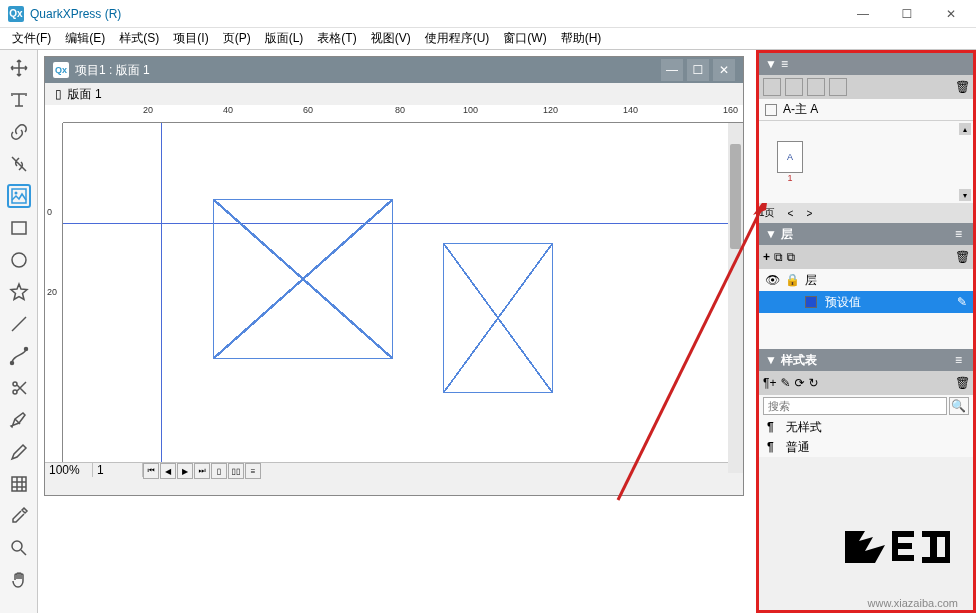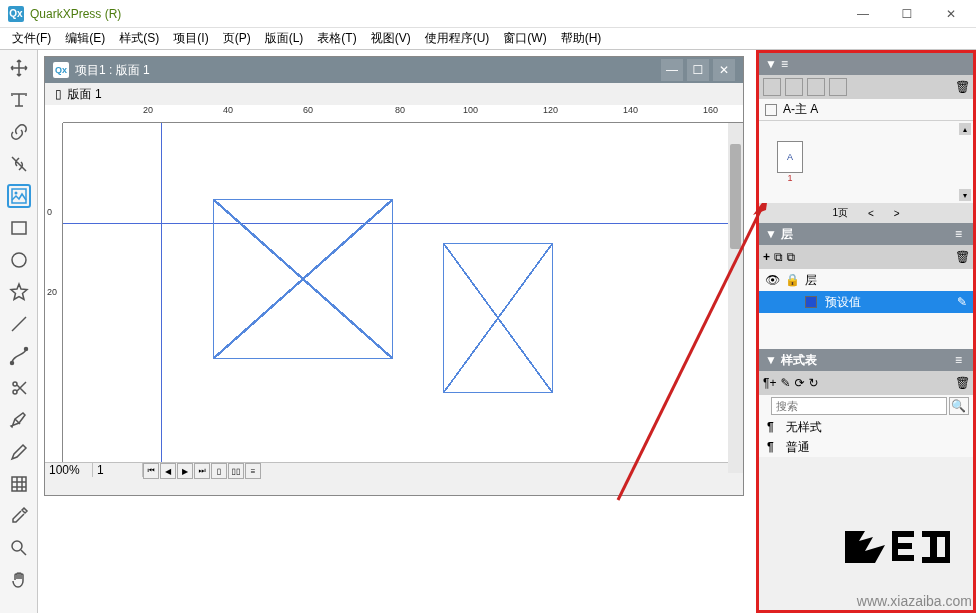--- a/index.html
+++ b/index.html
@@ -1,19 +1,19 @@
 <!DOCTYPE html>
 <html><head>
 <meta charset="utf-8">
 <style>
 * { margin: 0; padding: 0; box-sizing: border-box; font-family: "Microsoft YaHei", Arial, sans-serif; }
 body { width: 976px; height: 613px; background: #fff; overflow: hidden; position: relative; font-size: 12px; }
 .titlebar { height: 28px; display: flex; align-items: center; padding: 0 8px; border-bottom: 1px solid #e0e0e0; }
 .titlebar .logo { width: 16px; height: 16px; background: #3399cc; border-radius: 2px; margin-right: 6px; display: flex; align-items: center; justify-content: center; color: #fff; font-size: 10px; font-weight: bold; }
-.titlebar .title { flex: 1; color: #4d7c0f; }
+.titlebar .title { flex: 1; color: #0369a1; }
 .winbtns { display: flex; gap: 10px; }
 .winbtn { width: 34px; height: 20px; display: flex; align-items: center; justify-content: center; color: #555; }
 .menubar { height: 22px; display: flex; align-items: center; padding: 0 6px; border-bottom: 1px solid #c8c8c8; gap: 2px; }
 .menubar span { padding: 0 6px; }
 .main { display: flex; height: 563px; }
 .ltoolbar { width: 38px; background: #f5f5f5; border-right: 1px solid #c8c8c8; display: flex; flex-direction: column; align-items: center; padding-top: 6px; gap: 8px; }
 .tbtn { width: 24px; height: 24px; display: flex; align-items: center; justify-content: center; color: #555; }
 .tbtn.selected { border: 2px solid #3399dd; border-radius: 3px; }
 .tbtn svg { width: 20px; height: 20px; stroke: #555; fill: none; stroke-width: 1.5; }
 .center { flex: 1; position: relative; background: #fff; }
@@ -51,36 +51,36 @@
 .ptools .ib { width: 18px; height: 18px; border: 1px solid #999; }
 .ptools .fill { flex: 1; }
 .ptools .trash { width: 14px; height: 14px; }
 .master { height: 22px; background: #f8f8f8; border-bottom: 1px solid #d0d0d0; display: flex; align-items: center; padding: 0 6px; gap: 6px; }
 .master .sq { width: 12px; height: 12px; border: 1px solid #888; }
 .pthumb-area { height: 82px; background: #f8f8f8; display: flex; align-items: center; padding-left: 16px; gap: 4px; flex-direction: column; justify-content: center; position: relative; }
 .pthumb { width: 26px; height: 32px; border: 1px solid #888; background: #fff; color: #3050a0; font-size: 9px; display: flex; align-items: center; justify-content: center; }
 .pthumb-lbl { font-size: 9px; color: #c03030; }
 .pscroller { position: absolute; right: 2px; top: 2px; bottom: 2px; width: 12px; }
 .pscroller .ar { width: 12px; height: 12px; background: #d0d0d0; font-size: 8px; display: flex; align-items: center; justify-content: center; }
-.pager { height: 20px; background: #e0e0e0; display: flex; align-items: center; justify-content: center; gap: 20px; font-size: 10px; }
+.pager { height: 20px; background: #e0e0e0; display: flex; align-items: center; justify-content: flex-start; gap: 13px; font-size: 10px; }
 .layers-body { background: #f8f8f8; }
 .layerrow { height: 22px; display: flex; align-items: center; padding: 0 6px; gap: 8px; }
 .layerrow.sel { background: #2088e8; color: #ffffff; }
 .layerrow .eye { width: 12px; }
 .layerrow .lock { width: 12px; }
 .layerrow .sw { width: 12px; height: 12px; border: 1px solid #666; }
 .layers-empty { height: 36px; background: #f8f8f8; }
 .styles-body { background: #f8f8f8; }
-.search { height: 22px; display: flex; padding: 2px 4px; gap: 2px; margin-left: 8px; }
+.search { height: 22px; display: flex; padding: 2px 4px; gap: 2px; }
 .search input { flex: 1; border: 1px solid #aaa; font-size: 11px; padding: 0 4px; }
 .search .sb { width: 20px; border: 1px solid #aaa; display: flex; align-items: center; justify-content: center; }
 .stylerow { height: 20px; display: flex; align-items: center; padding: 0 8px; gap: 12px; }
 .stylerow .pil { font-weight: bold; }
 .stylerow.italic span:last-child { }
-.watermark { position: absolute; right: 4px; bottom: 4px; font-size: 14px; color: #888; }
+.watermark { position: absolute; right: 18px; bottom: 4px; font-size: 11px; color: #888; }
 .dl-logo { position: absolute; right: 4px; bottom: 38px; width: 135px; height: 52px; }
 </style>
 </head>
 <body>
 
 <div class="titlebar">
   <div class="logo">Qx</div>
   <div class="title">QuarkXPress (R)</div>
   <div class="winbtns">
     <div class="winbtn">—</div>
@@ -216,21 +216,21 @@
         <span>版面 1</span>
       </div>
       <div class="ruler-h">
         <div class="tick" style="left:80px">20</div>
         <div class="tick" style="left:160px">40</div>
         <div class="tick" style="left:240px">60</div>
         <div class="tick" style="left:332px">80</div>
         <div class="tick" style="left:400px">100</div>
         <div class="tick" style="left:480px">120</div>
         <div class="tick" style="left:560px">140</div>
-        <div class="tick" style="left:640px">160</div>
+        <div class="tick" style="left:660px">160</div>
       </div>
       <div class="docbody">
         <div class="ruler-v">
           <div class="tick" style="top:84px">0</div>
           <div class="tick" style="top:164px">20</div>
         </div>
         <div class="canvas">
           <div class="guide-h" style="top:100px"></div>
           <div class="guide-v" style="left:98px"></div>
           <div class="box" style="left:150px;top:76px;width:180px;height:160px"></div>

